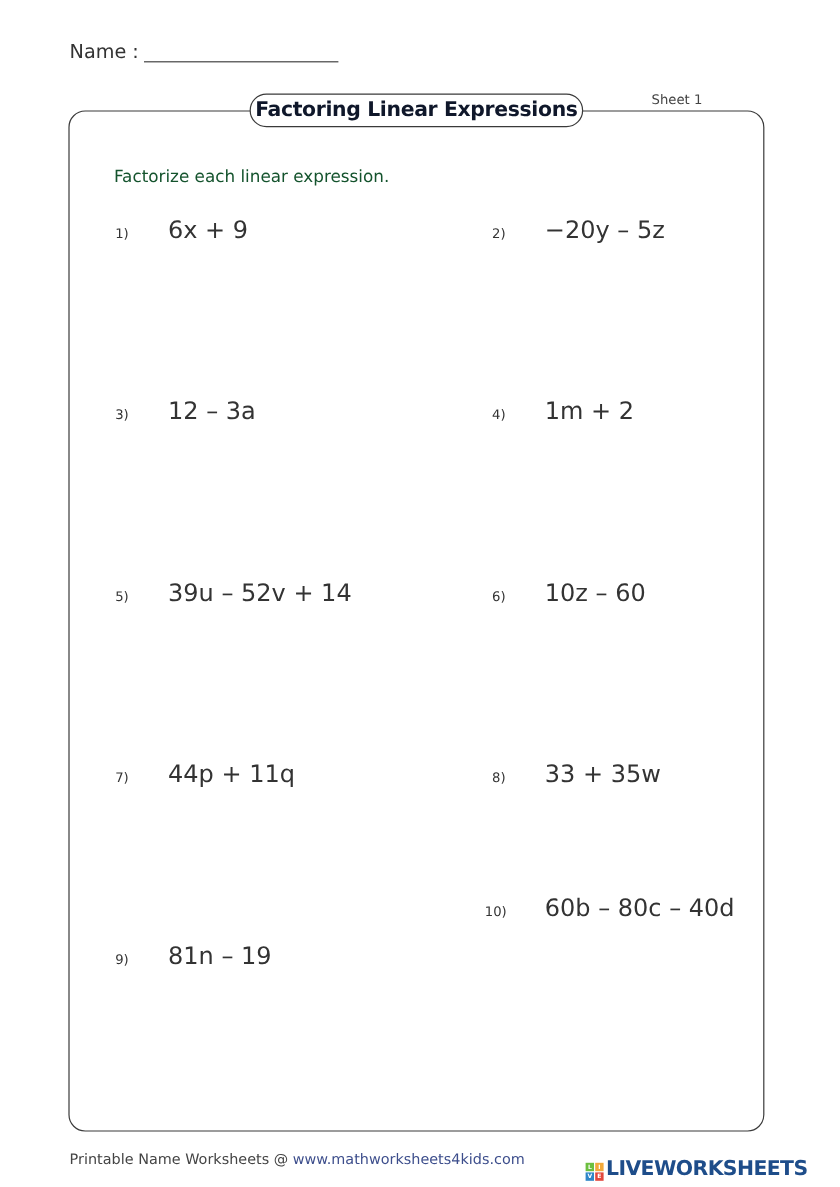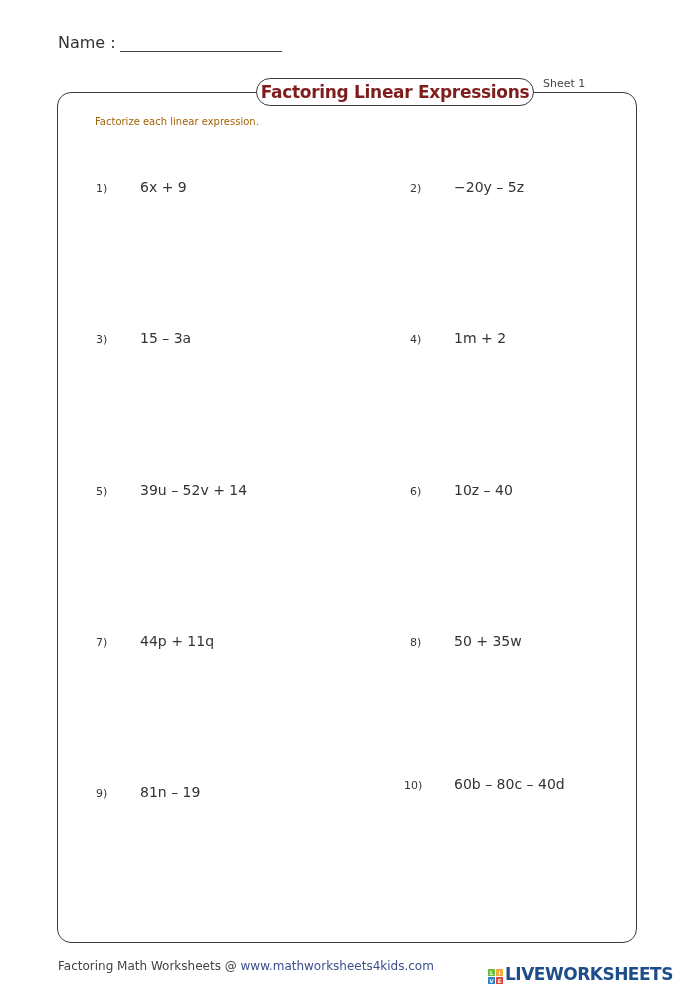--- a/index.html
+++ b/index.html
@@ -17,37 +17,37 @@
     }
     .frame {
       position: absolute; left: 57px; top: 92px; width: 580px; height: 851px;
       border: 1.6px solid #3a3a3a; border-radius: 14px; box-sizing: border-box;
     }
     .title-box {
       position: absolute; left: 208px; top: 78px; width: 278px; height: 28px;
       border: 1.6px solid #3a3a3a; border-radius: 14px; background: #fff;
       box-sizing: border-box; display: flex; align-items: center; justify-content: center;
       font-family: "DejaVu Sans", sans-serif; font-weight: bold; font-size: 17px;
-      color: #7f1d1d; letter-spacing: -0.3px; margin-left: 48px;
+      color: #0f172a; letter-spacing: -0.3px;
     }
     .sheet-label {
       position: absolute; left: 543px; top: 77px; font-size: 11px; color: #444; text-align: right;
     }
     .instructions {
-      position: absolute; left: 95px; top: 116px; font-size: 10px; color: #a16207;
+      position: absolute; left: 95px; top: 140px; font-size: 14px; color: #14532d;
     }
     .problem {
       position: absolute; display: flex; align-items: baseline;
     }
     .problem .num {
       font-size: 11px; color: #333; width: 44px;
     }
     .problem .num.wide { width: 50px; }
     .problem .expr {
-      font-size: 14px; color: #333;
+      font-size: 20px; color: #333;
     }
     .footer-text {
       position: absolute; left: 58px; top: 959px; font-size: 12px; color: #444;
     }
     .footer-text .link { color: #3d4e8c; }
     .lw-logo {
       position: absolute; left: 488px; top: 964px; display: flex; align-items: flex-end;
     }
     .lw-blocks {
       display: grid; grid-template-columns: 7px 7px; grid-template-rows: 7px 7px; gap: 1px;
@@ -78,56 +78,56 @@
   <span class="num">1)</span>
   <span class="expr">6x + 9</span>
 </div>
 <div class="problem" style="left:410px; top:179px;">
   <span class="num">2)</span>
   <span class="expr">−20y – 5z</span>
 </div>
 
 <div class="problem" style="left:96px; top:330px;">
   <span class="num">3)</span>
-  <span class="expr">15 – 3a</span>
+  <span class="expr">12 – 3a</span>
 </div>
 <div class="problem" style="left:410px; top:330px;">
   <span class="num">4)</span>
   <span class="expr">1m + 2</span>
 </div>
 
 <div class="problem" style="left:96px; top:482px;">
   <span class="num">5)</span>
   <span class="expr">39u – 52v + 14</span>
 </div>
 <div class="problem" style="left:410px; top:482px;">
   <span class="num">6)</span>
-  <span class="expr">10z – 40</span>
+  <span class="expr">10z – 60</span>
 </div>
 
 <div class="problem" style="left:96px; top:633px;">
   <span class="num">7)</span>
   <span class="expr">44p + 11q</span>
 </div>
 <div class="problem" style="left:410px; top:633px;">
   <span class="num">8)</span>
-  <span class="expr">50 + 35w</span>
+  <span class="expr">33 + 35w</span>
 </div>
 
 <div class="problem" style="left:96px; top:784px;">
   <span class="num">9)</span>
   <span class="expr">81n – 19</span>
 </div>
-<div class="problem" style="left:404px; top:776px;justify-content:center;">
+<div class="problem" style="left:404px; top:744px;justify-content:center;">
   <span class="num wide">10)</span>
   <span class="expr">60b – 80c – 40d</span>
 </div>
 
 <div class="footer-text">
-  <span>Factoring Math Worksheets @ </span><span class="link">www.mathworksheets4kids.com</span>
+  <span>Printable Name Worksheets @ </span><span class="link">www.mathworksheets4kids.com</span>
 </div>
 
 <div class="lw-logo">
   <div class="lw-blocks">
     <span style="background:#6cbf3f">L</span>
     <span style="background:#f2a93b">I</span>
     <span style="background:#2e86c8">V</span>
     <span style="background:#e2483d">E</span>
   </div>
   <span class="lw-text">LIVEWORKSHEETS</span>

